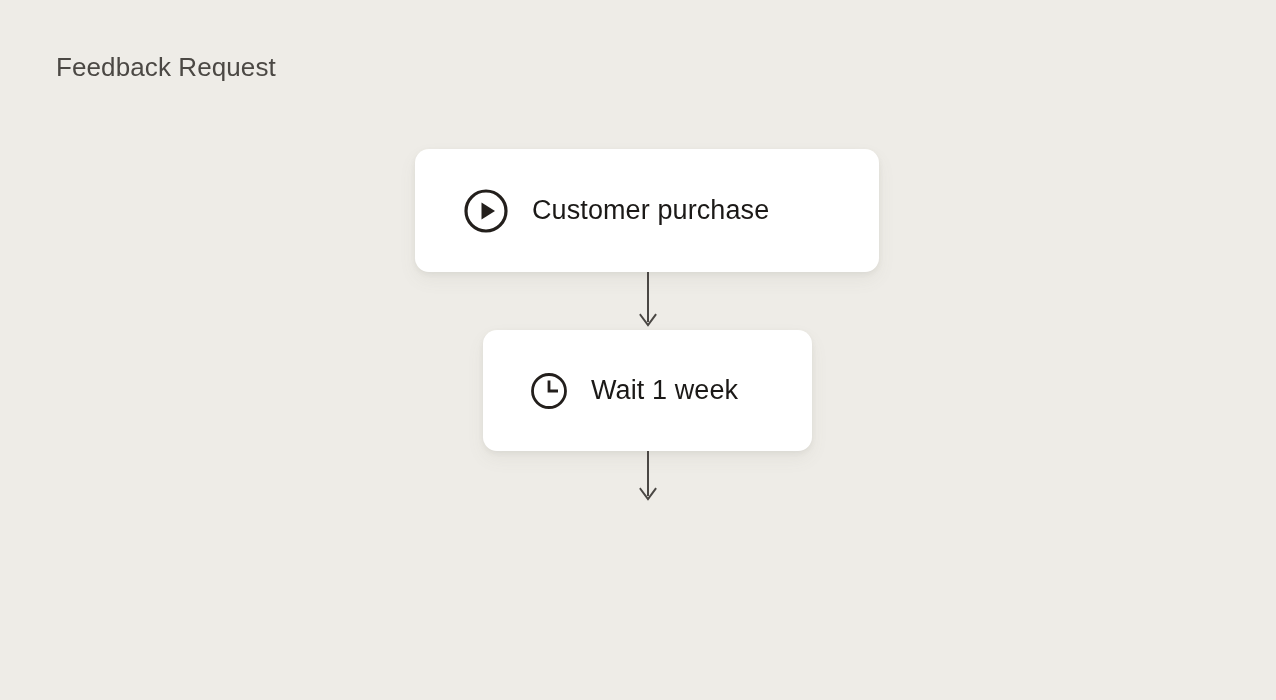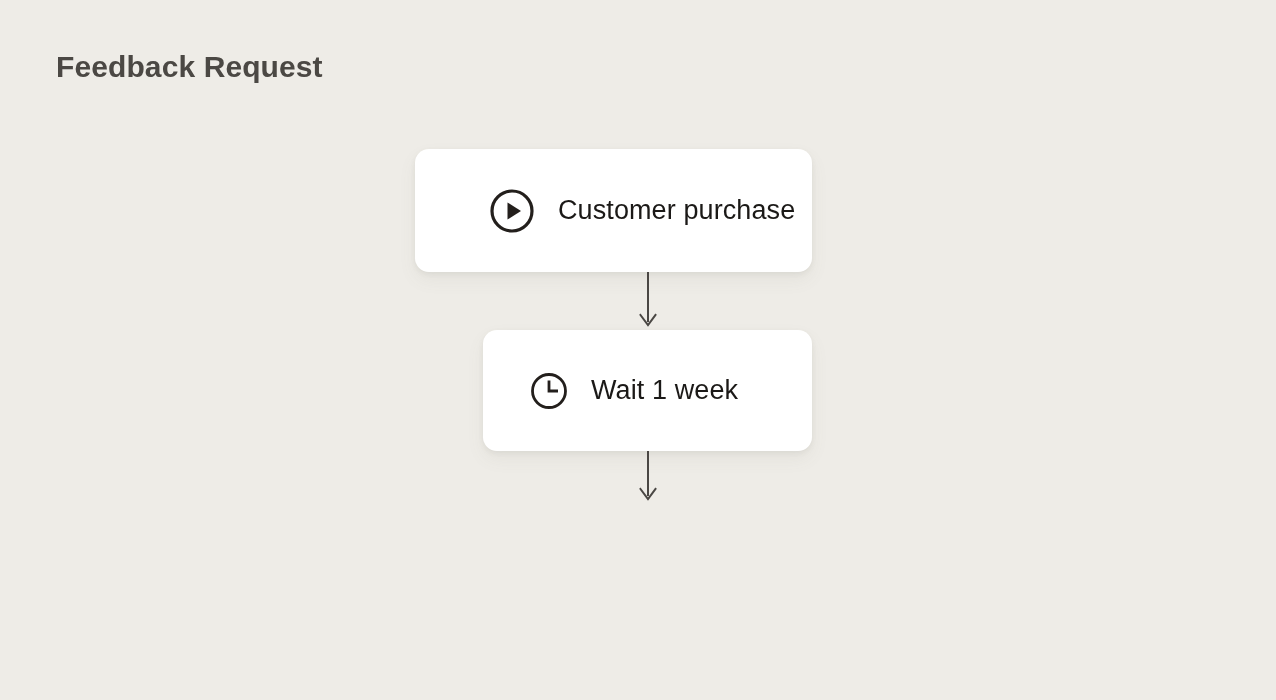--- a/index.html
+++ b/index.html
@@ -12,22 +12,22 @@
     background: #eeece7;
     font-family: "Liberation Sans", sans-serif;
     overflow: hidden;
     position: relative;
   }
 
   .page-title {
     position: absolute;
     left: 56px;
     top: 47px;
-    font-size: 30px;
-    font-weight: 700;
+    font-size: 26px;
+    font-weight: 400;
     color: #4b4844;
     letter-spacing: 0.1px;
     line-height: 40px;
     white-space: nowrap;
   }
 
   .flow {
     position: absolute;
     left: 0;
     top: 0;
@@ -65,23 +65,23 @@
     font-weight: 400;
     color: #1b1917;
     white-space: nowrap;
     letter-spacing: 0.1px;
   }
 
   
   #node-trigger {
     left: 415px;
     top: 149px;
-    width: 397px;
+    width: 464px;
     height: 123px;
-    padding-left: 73px;
+    padding-left: 47px;
   }
   #node-delay {
     left: 483px;
     top: 330px;
     width: 329px;
     height: 121px;
     padding-left: 46px;
     text-align: right;
   }
   #node-action {

